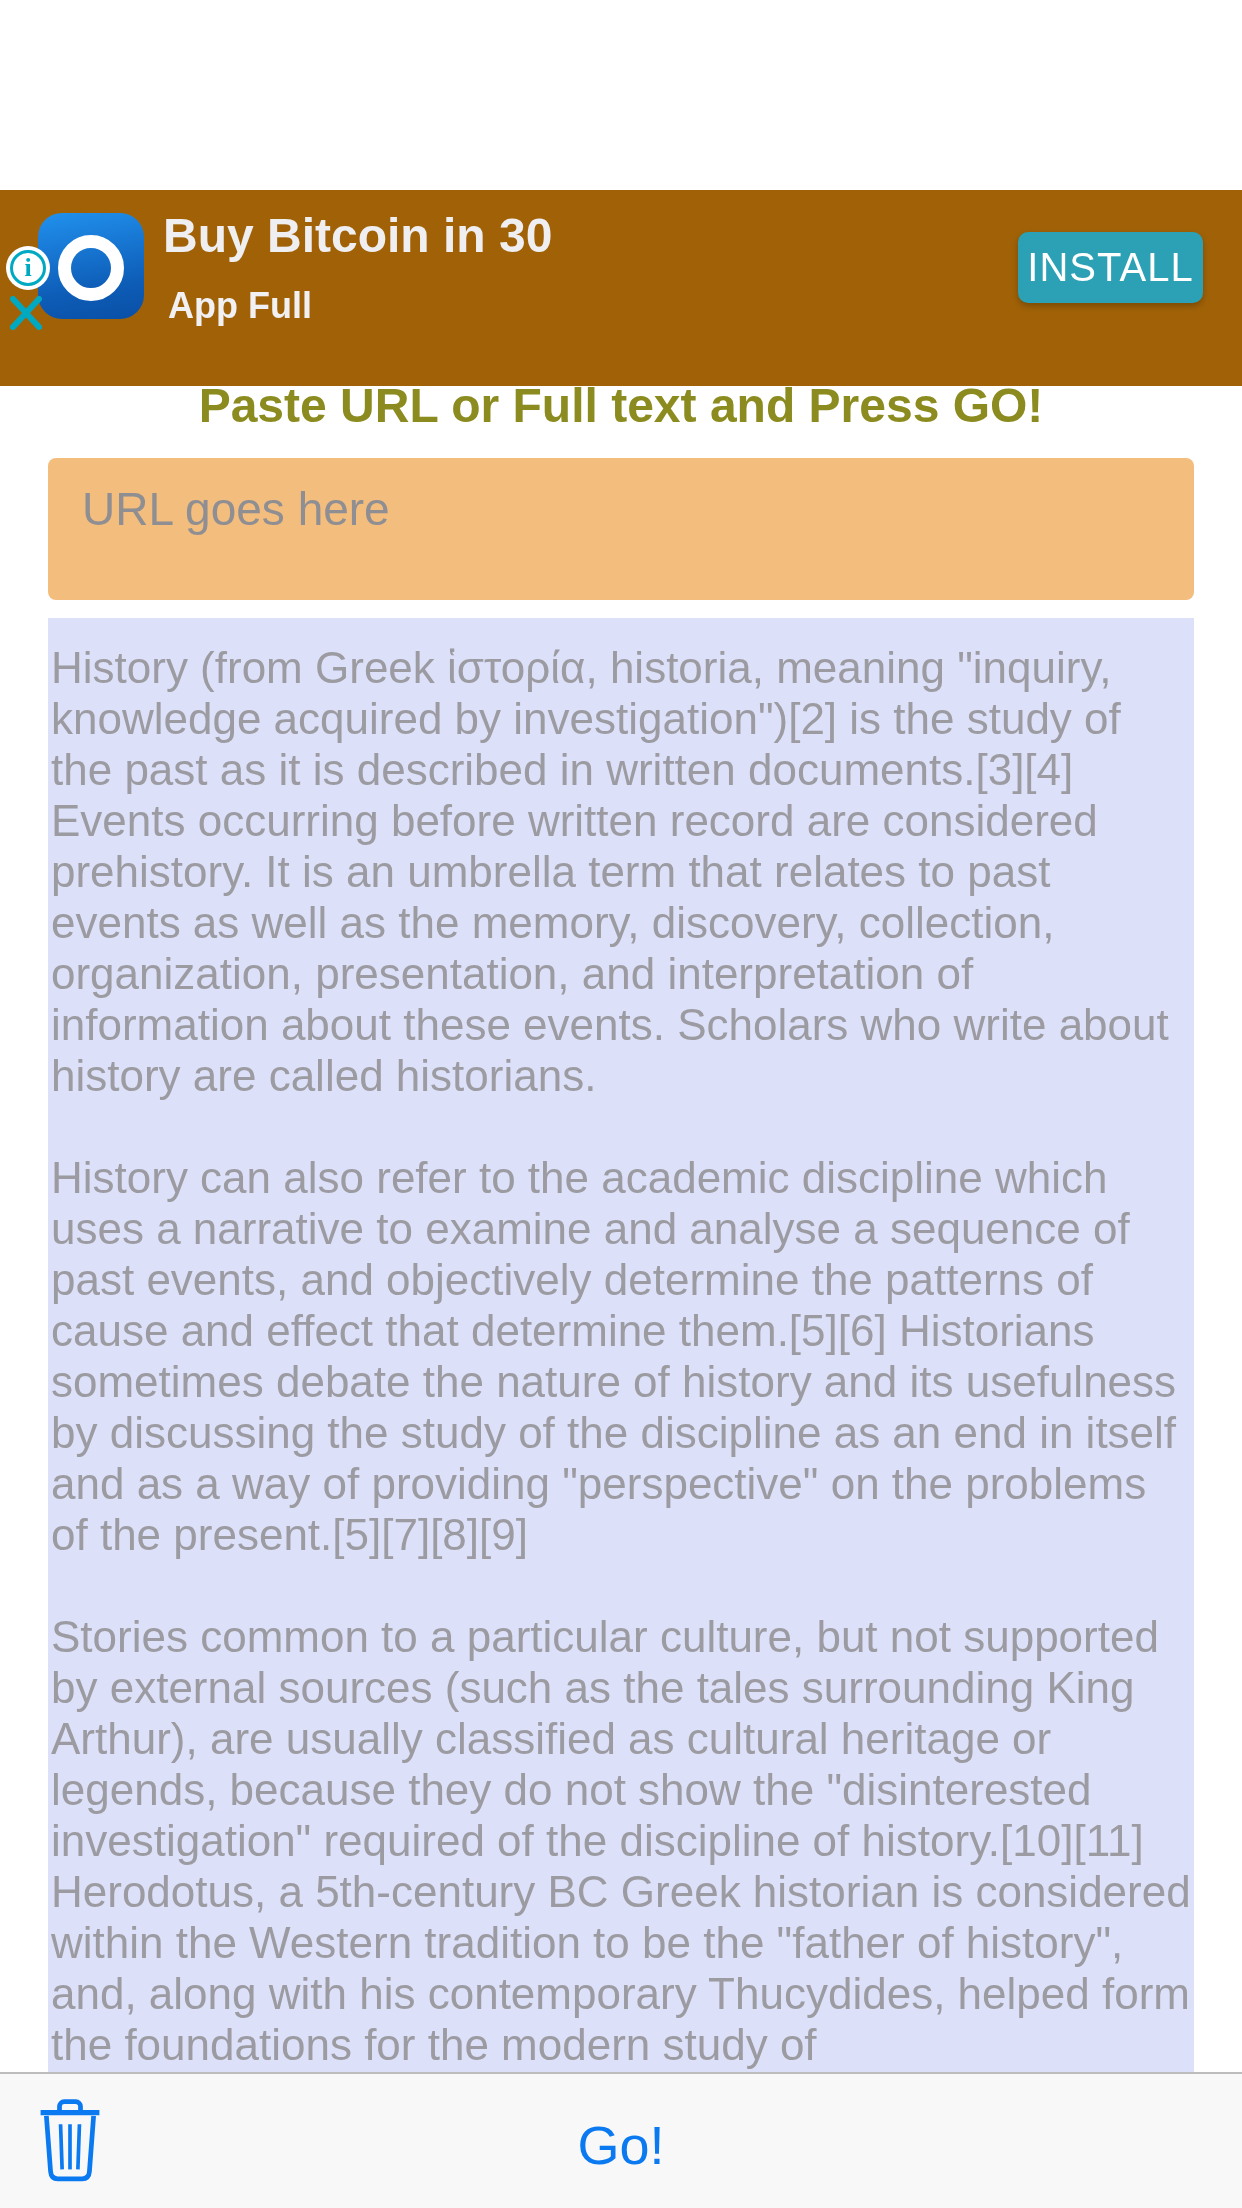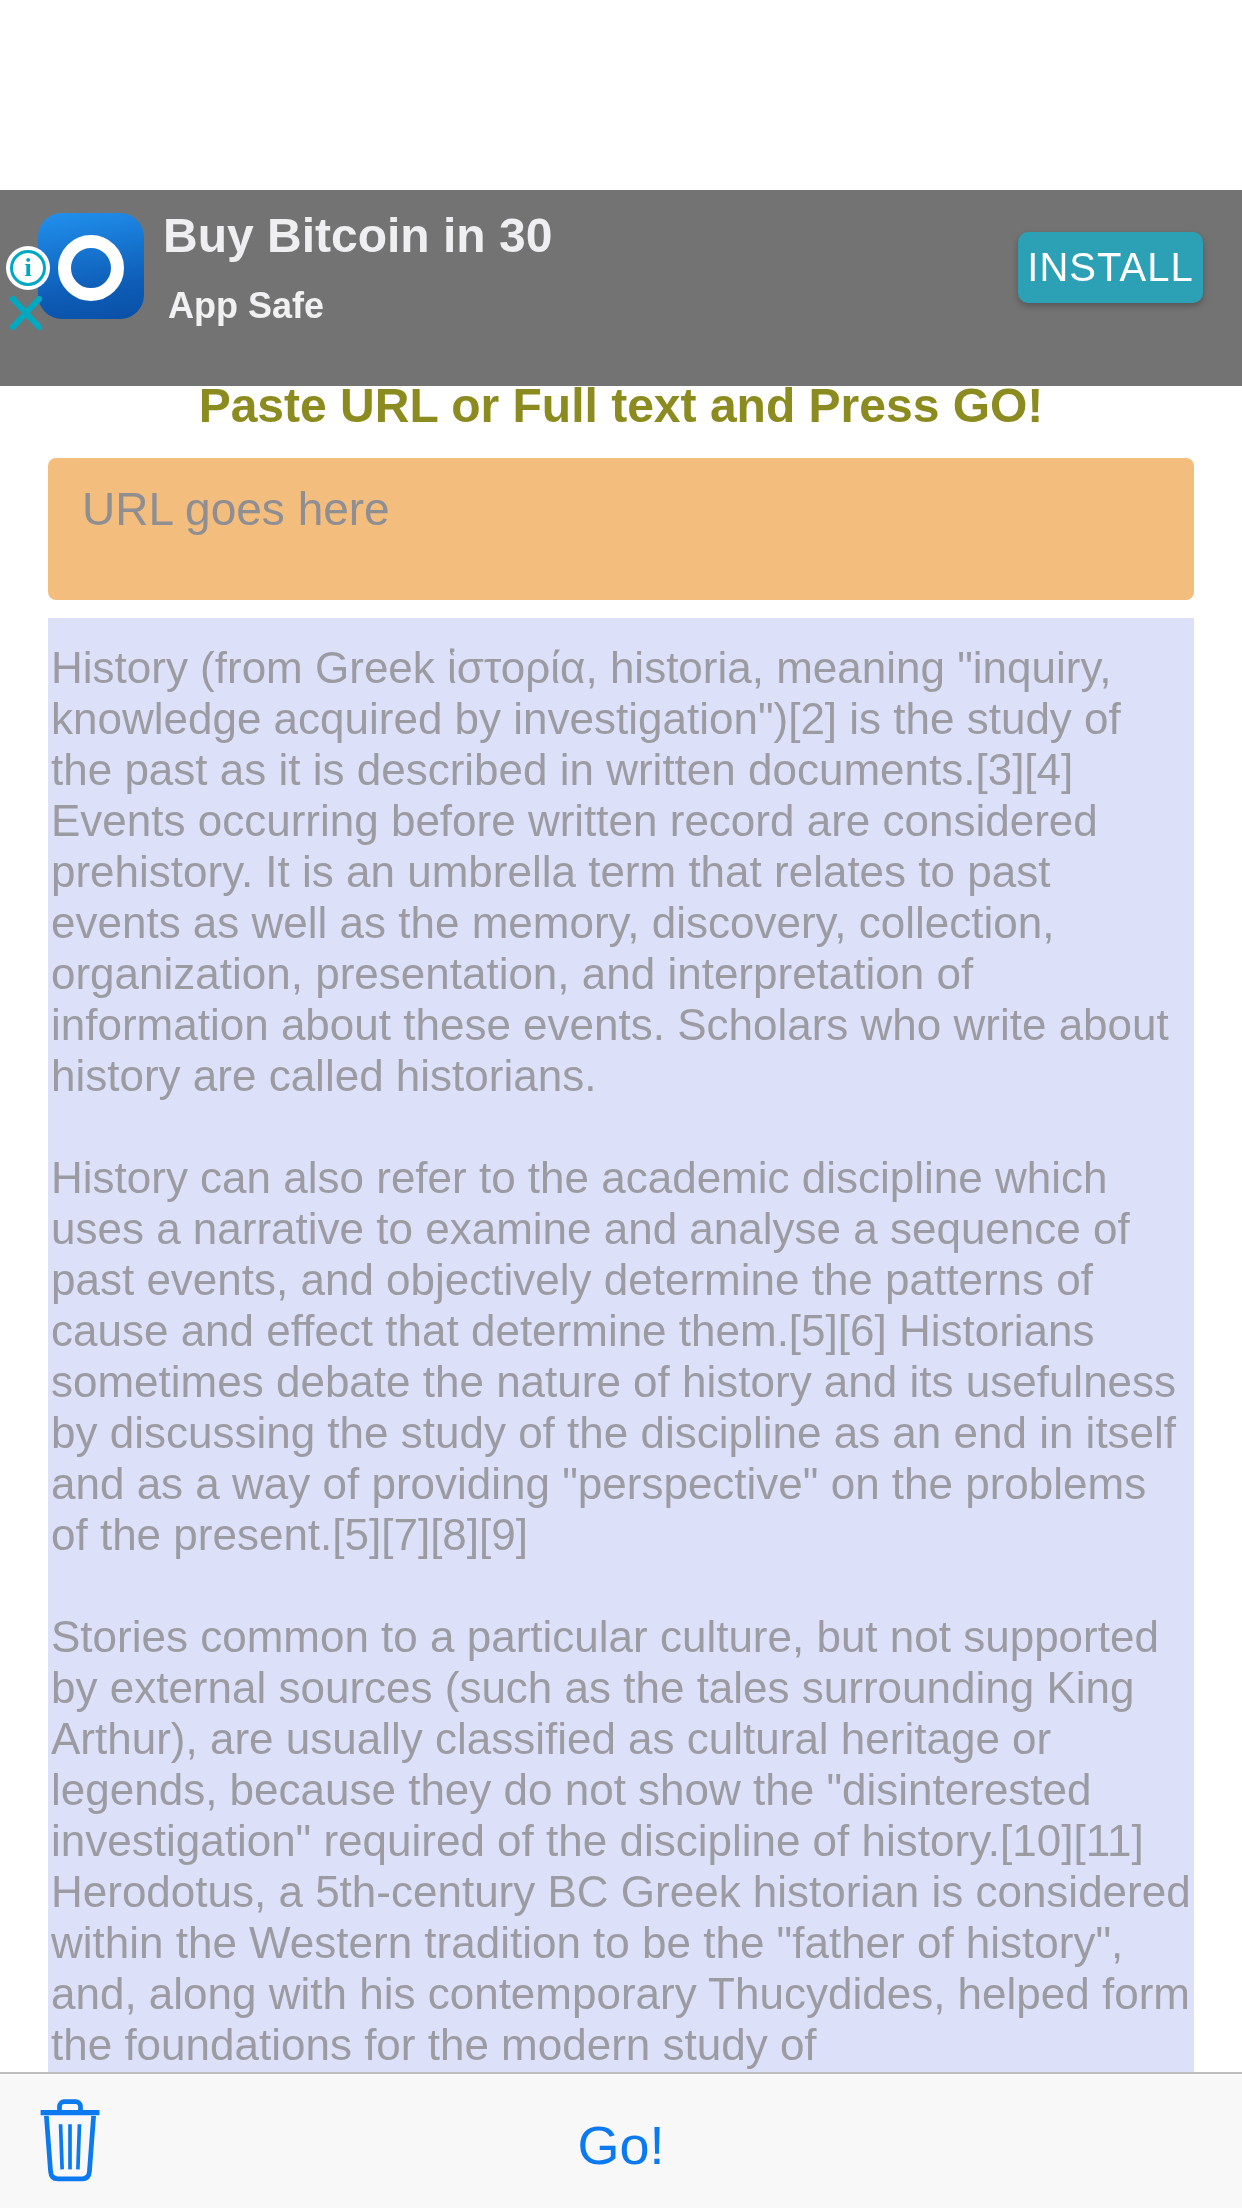--- a/index.html
+++ b/index.html
@@ -21,21 +21,21 @@
   .time{position:absolute;left:0;width:100%;text-align:center;top:8px;font-size:43px;font-weight:600;color:#000;}
   .battery{position:absolute;right:28px;top:13px;width:68px;height:32px;border:3px solid #9a9a9a;border-radius:9px;box-sizing:border-box;}
   .battery-fill{position:absolute;left:3px;top:3px;bottom:3px;width:35%;background:#000;border-radius:3px;}
   .battery-nub{position:absolute;right:20px;top:23px;width:6px;height:13px;background:#9a9a9a;border-radius:0 4px 4px 0;}
   .app-title{
     position:absolute;top:88px;left:0;width:100%;text-align:center;
     font-size:58px;font-weight:500;color:#4f4ff2;letter-spacing:0px;
   }
 
   
-  .ad-banner{position:absolute;top:190px;left:0;width:100%;height:196px;background:#737373;}
+  .ad-banner{position:absolute;top:190px;left:0;width:100%;height:196px;background:#a16207;}
   .ghost-title{position:absolute;left:163px;top:22px;font-size:48px;font-weight:600;color:#efeef0;line-height:1;}
   .ghost-subtitle{position:absolute;left:168px;top:98px;font-size:36px;font-weight:600;color:#f1f0f2;line-height:1;}
   .ad-headline{position:absolute;left:164px;top:56px;font-size:46px;color:#111;line-height:1;}
   .app-icon{
     position:absolute;left:38px;top:23px;width:106px;height:106px;border-radius:24px;
     background:linear-gradient(170deg,#2191ee 0%,#0d5cb6 70%,#0a4fa6 100%);
   }
   .app-icon-ring{
     position:absolute;left:50%;top:52%;transform:translate(-50%,-50%);
     width:40px;height:40px;border:13px solid #ffffff;border-radius:50%;
@@ -85,21 +85,21 @@
   }
 </style>
 </head>
 <body>
 
 <div id="phone">
 
 
   <div class="ad-banner">
     <span class="ghost-title">Buy Bitcoin in 30</span>
-    <span class="ghost-subtitle">App Safe</span>
+    <span class="ghost-subtitle">App Full</span>
     <div class="app-icon">
       <div class="app-icon-ring"></div>
     </div>
     <div class="info-btn">i</div>
     <button class="close-btn">
       <svg width="32" height="34" viewBox="0 0 32 34">
         <line x1="3" y1="3" x2="29" y2="31" stroke="#00a9c2" stroke-width="6" stroke-linecap="round"></line>
         <line x1="29" y1="3" x2="3" y2="31" stroke="#00a9c2" stroke-width="6" stroke-linecap="round"></line>
       </svg>
     </button>

